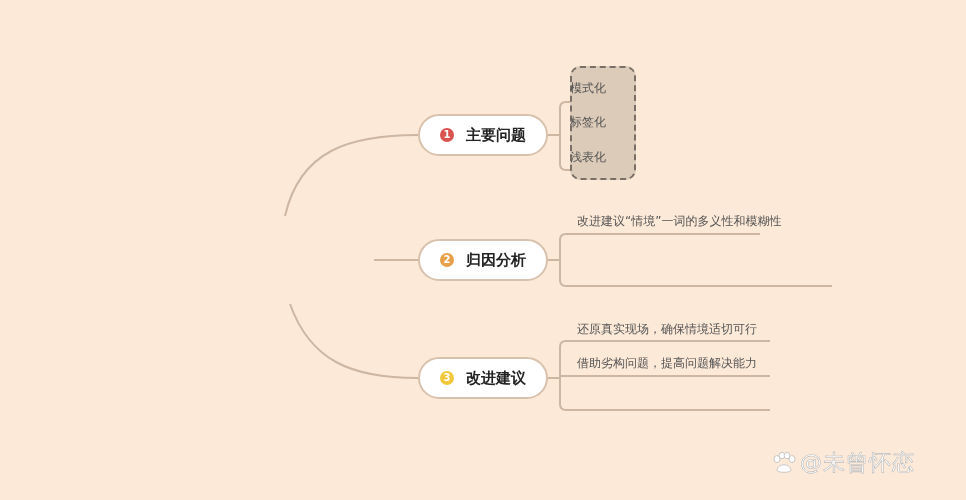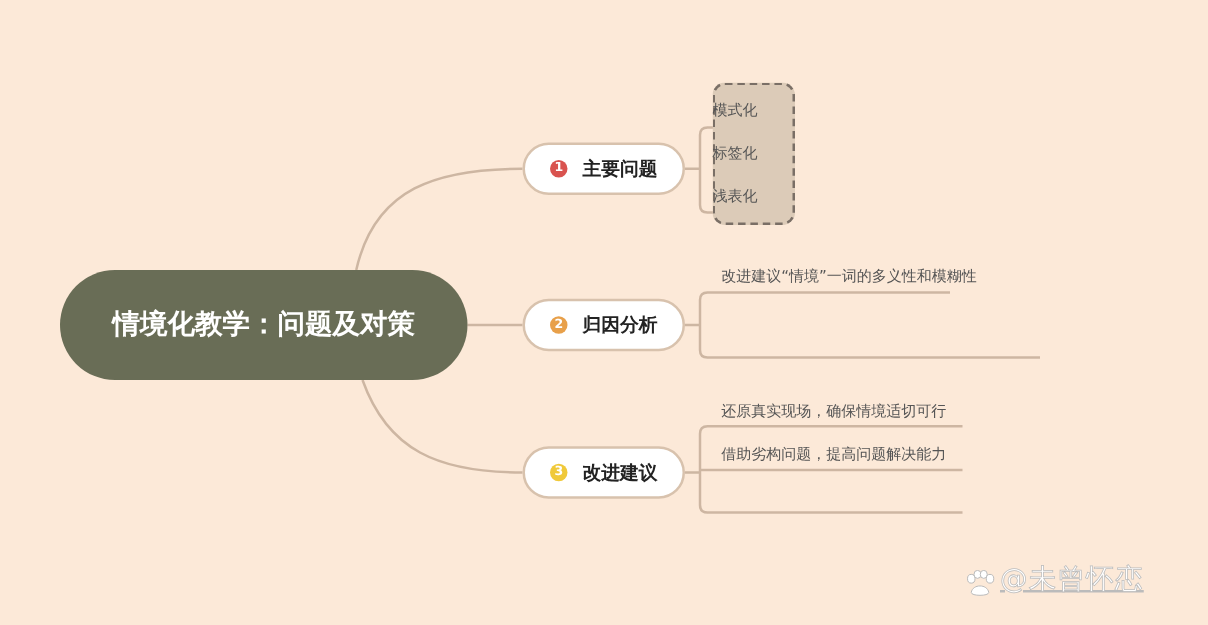--- a/index.html
+++ b/index.html
@@ -35,21 +35,21 @@
   .dashbox {
     position: absolute; left: 570px; top: 66px; width: 66px; height: 114px;
     background: #dccbb8; border: 2px dashed #7a6f66; border-radius: 10px; box-sizing: border-box;
   }
   .dash-item {
     position: absolute; left: 570px; width: 66px; text-align: left; font-size: 12px; color: #555;
   }
   .watermark {
     position: absolute; left: 772px; top: 448px; font-size: 22px; color: #fff;
     -webkit-text-stroke: 0.6px #bbb; letter-spacing: 1px;
-    display: flex; align-items: flex-end; text-decoration: underline;
+    display: flex; align-items: center;
   }
   .paw { width: 24px; height: 22px; margin-right: 4px; }
 </style>
 </head>
 <body>
 
 <div class="canvas">
   <svg class="lines" width="966" height="500">
     <g fill="none" stroke="#cdb6a2" stroke-width="2">
 
@@ -67,23 +67,20 @@
       <path d="M770 341 L 566 341 Q 560 341 560 347 L 560 404 Q 560 410 566 410 L 770 410"></path>
       <path d="M560 376 L 770 376"></path>
     </g>
     <g stroke="#e5d5c6" stroke-width="1">
       <line x1="572" y1="102" x2="636" y2="102"></line>
       <line x1="572" y1="136" x2="636" y2="136"></line>
       <line x1="572" y1="170" x2="636" y2="170"></line>
     </g>
   </svg>
 
-  <div class="root">
-    <span>情境化教学：问题及对策</span>
-  </div>
 
   <div class="branch" style="top:114px">
     <span class="num" style="background:#d9534f">1</span>
     <span>主要问题</span>
   </div>
   <div class="dashbox"></div>
   <div class="dash-item" style="top:80px">模式化</div>
   <div class="dash-item" style="top:114px">标签化</div>
   <div class="dash-item" style="top:149px">浅表化</div>
 

